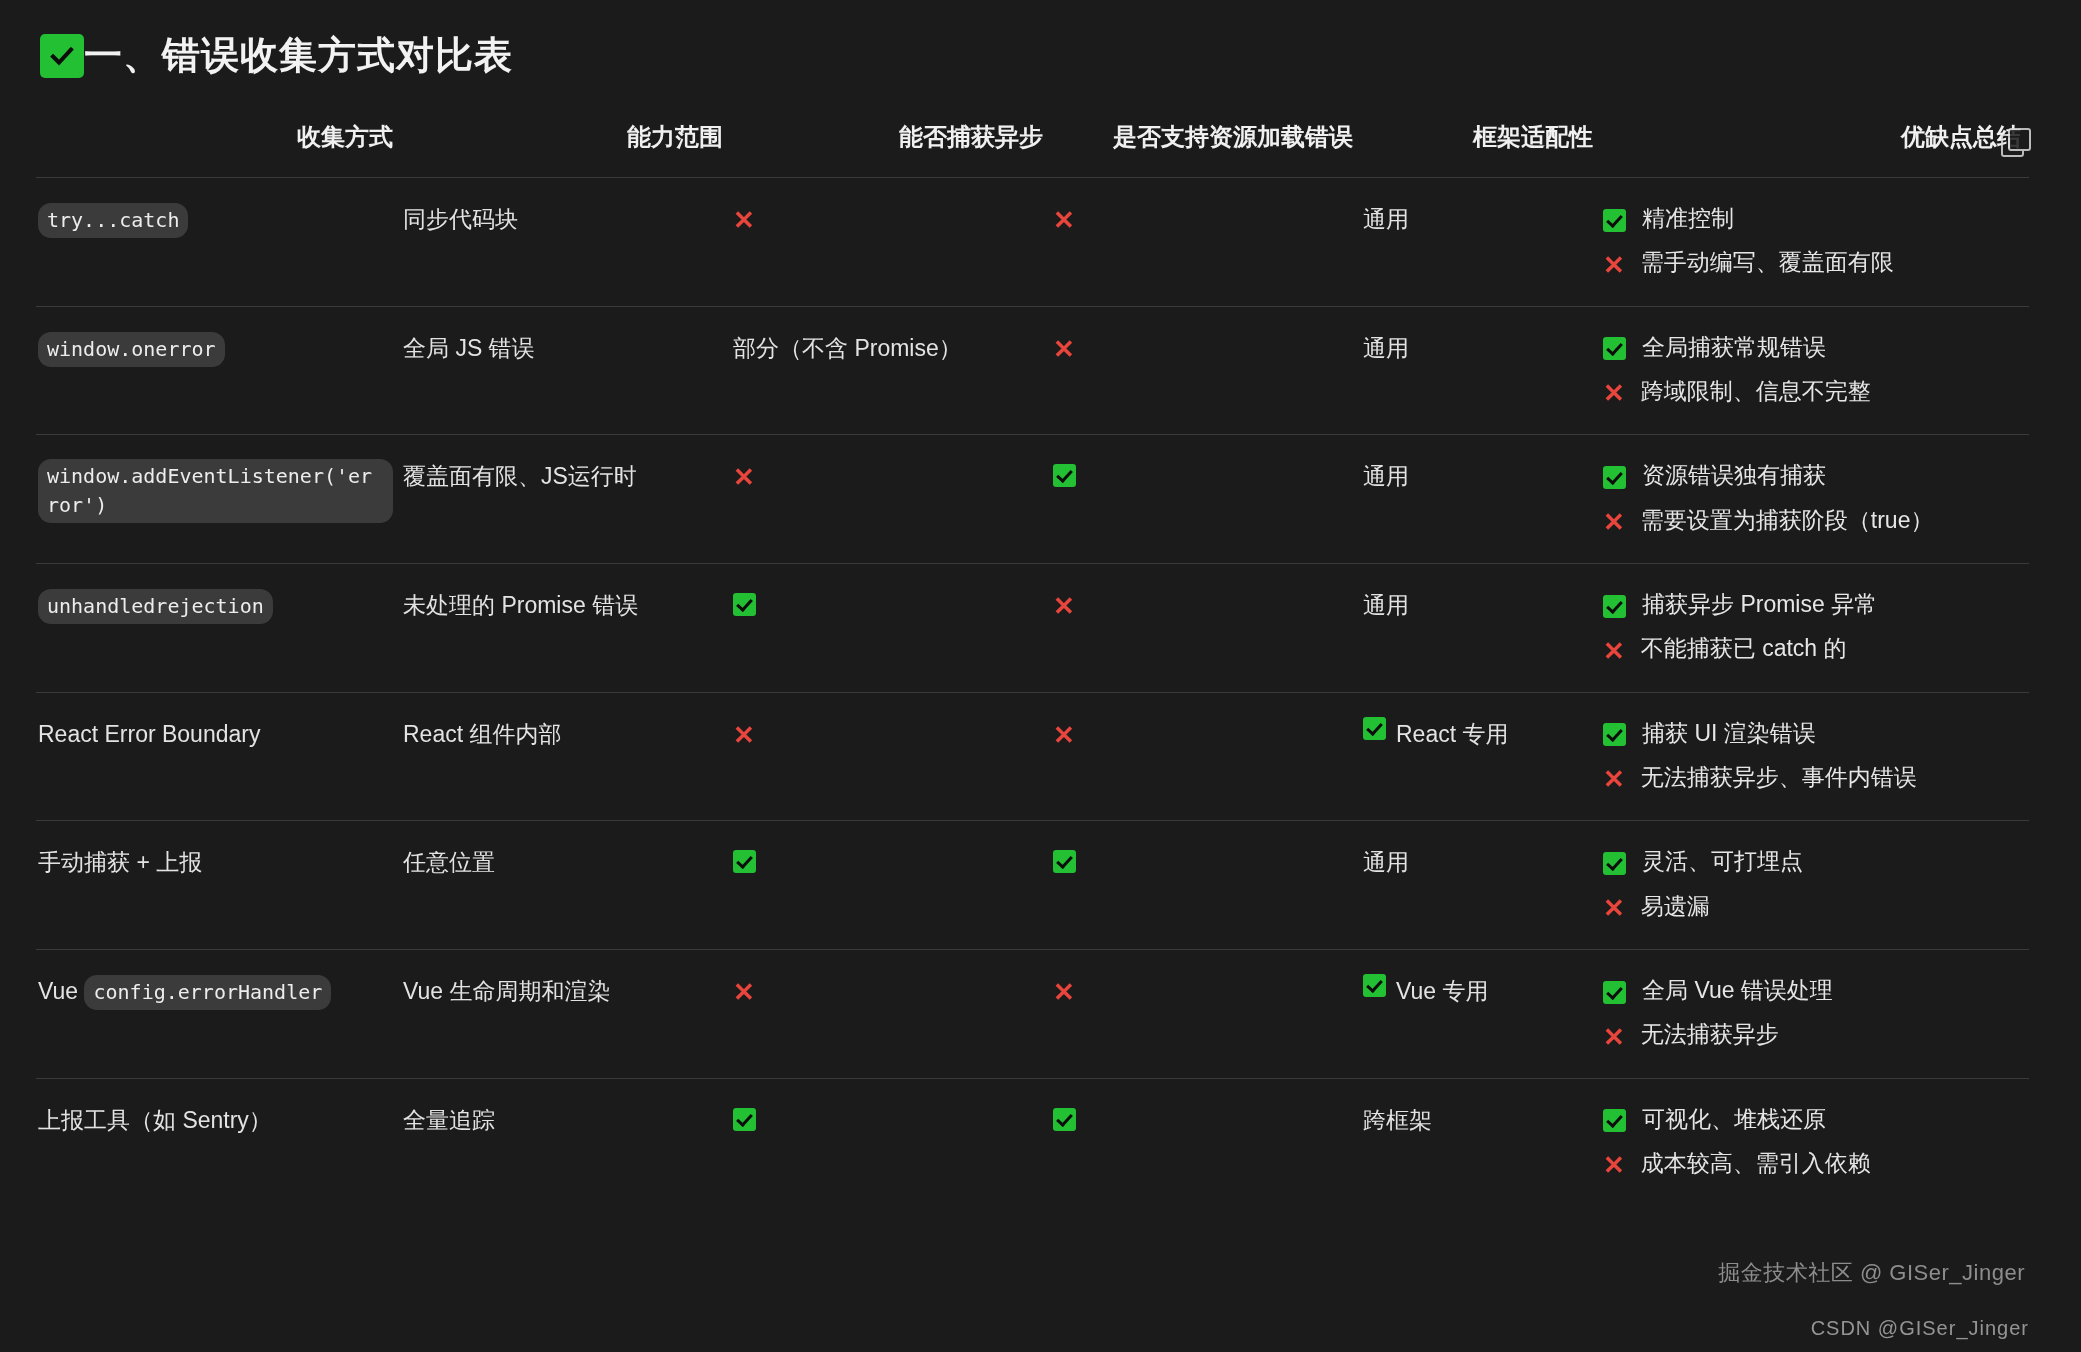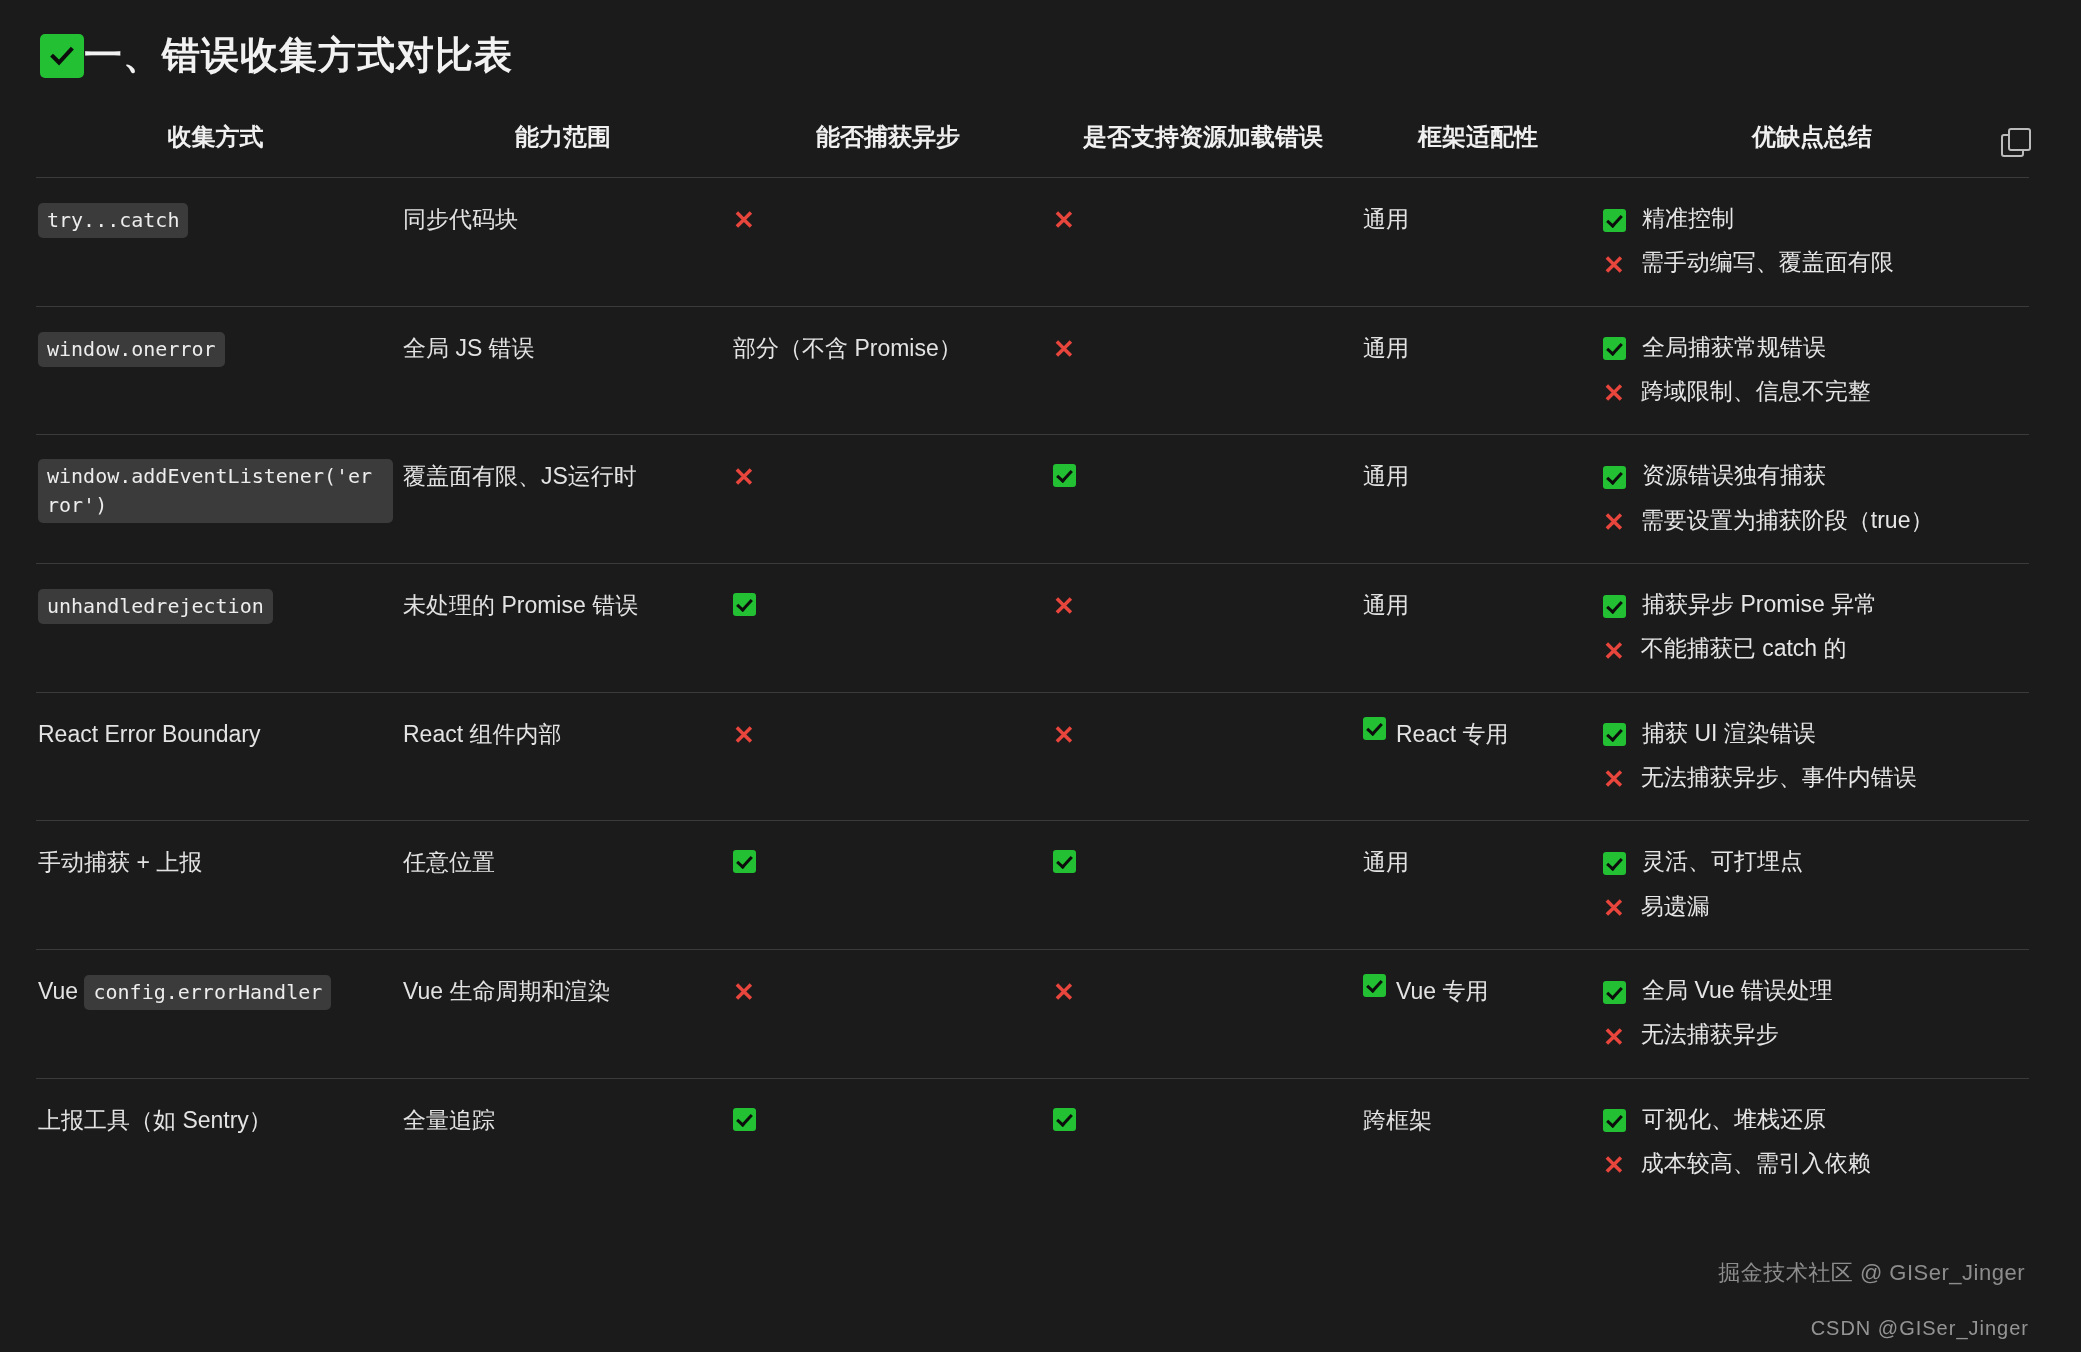--- a/index.html
+++ b/index.html
@@ -48,21 +48,21 @@
     white-space: nowrap;
   }
 
   
   table.cmp {
     width: 1993px;
     border-collapse: collapse;
     table-layout: fixed;
   }
   table.cmp th {
-    text-align: center;
+    text-align: right;
     font-size: 24px;
     font-weight: bold;
     color: #f0f0f0;
     padding: 0 8px 24px 2px;
     vertical-align: top;
     border-bottom: 1px solid #3b3b3b;
   }
   table.cmp td {
     font-size: 23px;
     color: #e3e3e3;
@@ -80,21 +80,21 @@
   col.c5 { width: 240px; }
   col.c6 { width: 428px; }
 
   code.inline {
     display: inline-block;
     background: #3b3b3b;
     color: #ededed;
     font-family: "DejaVu Sans Mono", monospace;
     font-size: 20px;
     padding: 3px 9px;
-    border-radius: 5px;
+    border-radius: 13px;
     line-height: 1.45;
     white-space: normal;
     word-break: break-all;
   }
   .cell-plain { font-size: 23px; margin-top: 8px; }
   .chk {
     display: inline-block;
     width: 23px;
     height: 23px;
     background: #22c032;

